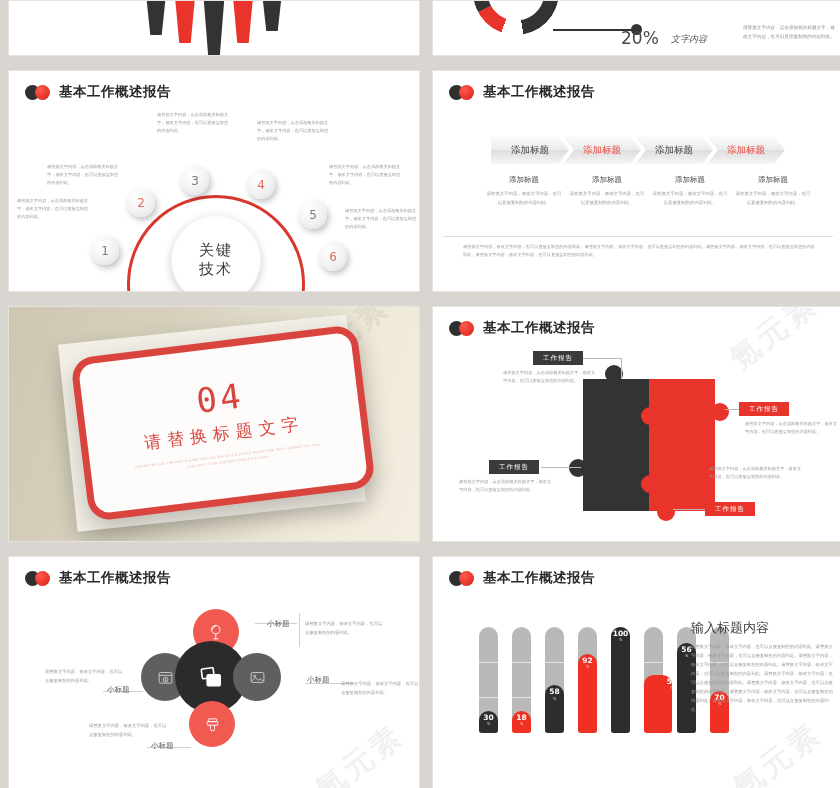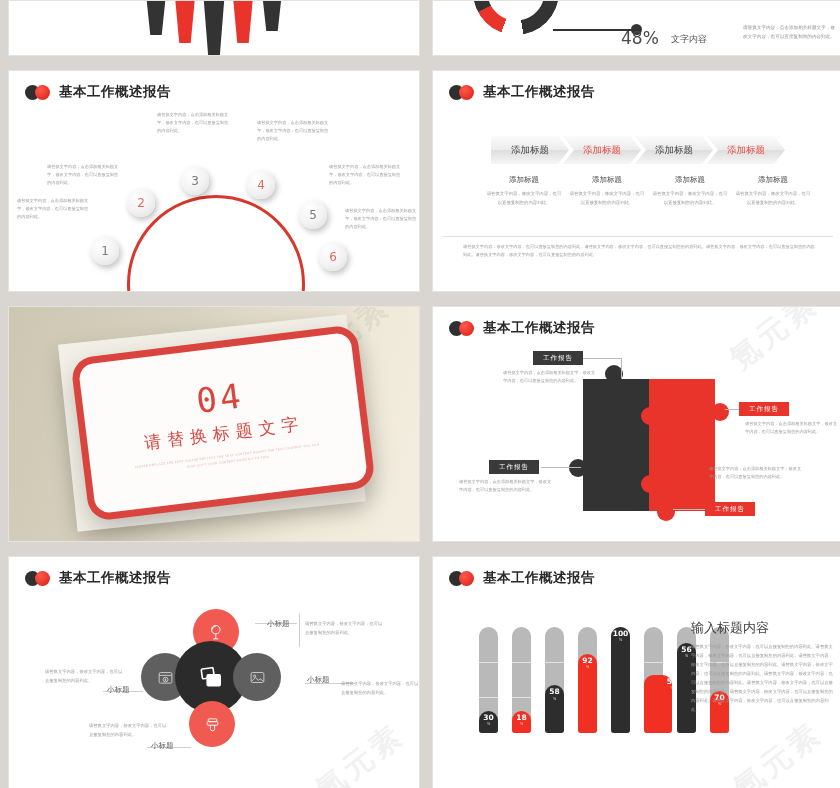--- a/index.html
+++ b/index.html
@@ -49,21 +49,21 @@
   
   .donut-wrap { position:absolute; left:40px; top:-52px; width:86px; height:86px; }
   .donut { width:86px; height:86px; border-radius:50%;
      background:conic-gradient(from 200deg,#e8342a 0deg 42deg,#333 42deg 330deg,#fff 330deg 360deg);
      -webkit-mask: radial-gradient(circle, transparent 28px, #000 29px);
      mask: radial-gradient(circle, transparent 28px, #000 29px); }
   .donut-line { position:absolute; left:120px; top:28px; width:80px; height:2px; background:#333; }
   .donut-dot { position:absolute; left:198px; top:23px; width:11px; height:11px; border-radius:50%; background:#333; }
   .pct { position:absolute; left:188px; top:27px; font-size:17px; color:#4a4a4a;
          font-family:"DejaVu Sans",sans-serif; }
-  .pct-lbl { position:absolute; left:238px; top:32px; font-size:9px; color:#555; }
+  .pct-lbl { position:absolute; left:238px; top:32px; font-size:9px; color:#555;font-style:italic; }
   .donut-body { position:absolute; left:310px; top:22px; width:95px; font-size:4.6px; line-height:2.0;
                 color:#8d8d8d; }
 
   
   .arc { position:absolute; left:118px; top:124px; width:178px; height:178px;
      border:3.5px solid #d8372c; border-radius:50%;
      clip-path: polygon(-10% -10%, 110% -10%, 110% 62%, -10% 62%); }
   .core { position:absolute; left:162px; top:144px; width:90px; height:90px; border-radius:50%;
      background:#fff; box-shadow:0 3px 10px rgba(0,0,0,.20), inset 0 0 0 1px #f0f0f0;
      display:flex; flex-direction:column; align-items:center; justify-content:center; }
@@ -171,21 +171,21 @@
         </div>
     </div>
   </div>
 
   <div class="slide">
     <div class="donut-wrap">
         <div class="donut"></div>
       </div>
     <div class="donut-line"></div>
     <div class="donut-dot"></div>
-    <div class="pct">48%</div>
+    <div class="pct">20%</div>
     <div class="pct-lbl">文字内容</div>
     <div class="donut-body">请替换文字内容，点击添加相关标题文字，修改文字内容，也可以直接复制您的内容到此。</div>
   </div>
 
   <div class="slide">
     <div class="hdr">
       <div class="logo">
           <div class="c1"></div>
           <div class="c2"></div>
         </div>
@@ -193,20 +193,24 @@
     </div>
 
     <div class="note" style="left:8px;  top:126px;">请替换文字内容，点击添加相关标题文字，修改文字内容，也可以直接复制您的内容到此。</div>
     <div class="note" style="left:38px; top:92px;">请替换文字内容，点击添加相关标题文字，修改文字内容，也可以直接复制您的内容到此。</div>
     <div class="note" style="left:148px;top:40px;">请替换文字内容，点击添加相关标题文字，修改文字内容，也可以直接复制您的内容到此。</div>
     <div class="note" style="left:248px;top:48px;">请替换文字内容，点击添加相关标题文字，修改文字内容，也可以直接复制您的内容到此。</div>
     <div class="note" style="left:320px;top:92px;">请替换文字内容，点击添加相关标题文字，修改文字内容，也可以直接复制您的内容到此。</div>
     <div class="note" style="left:336px;top:136px;">请替换文字内容，点击添加相关标题文字，修改文字内容，也可以直接复制您的内容到此。</div>
 
     <div class="arc"></div>
+    <div class="core">
+      <span>关键</span>
+      <span>技术</span>
+    </div>
 
     <div class="bub" style="left:82px; top:166px;">1</div>
     <div class="bub red" style="left:118px;top:118px;">2</div>
     <div class="bub" style="left:172px;top:96px;">3</div>
     <div class="bub red" style="left:238px;top:100px;">4</div>
     <div class="bub" style="left:290px;top:130px;">5</div>
     <div class="bub red" style="left:310px;top:172px;">6</div>
   </div>
 
   <div class="slide">

